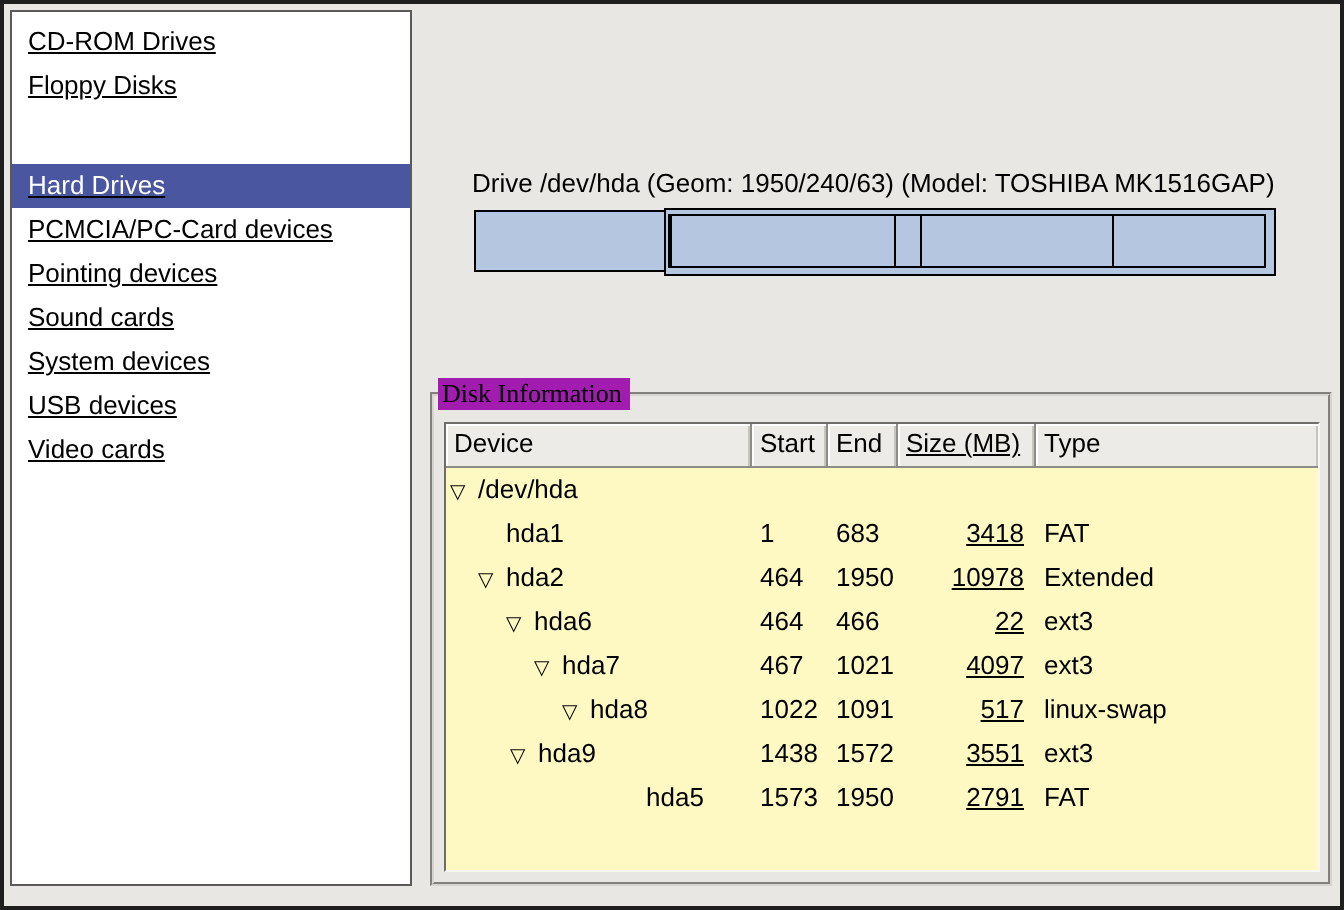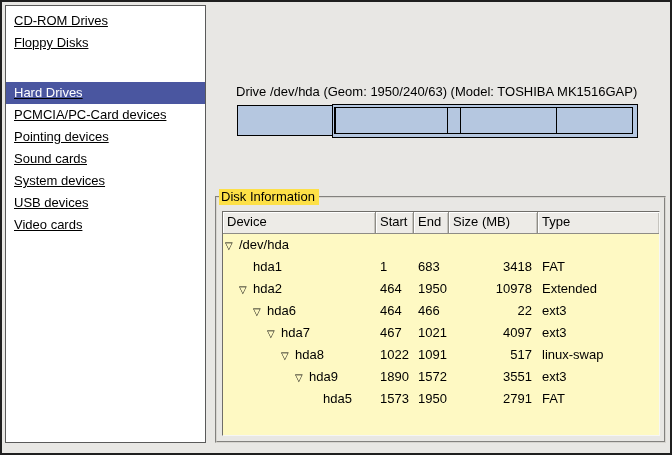--- a/index.html
+++ b/index.html
@@ -26,40 +26,40 @@
   .seg-inner{position:absolute;left:1px;right:1px;top:2px;bottom:3px;display:flex;}
   .seg{box-sizing:border-box;border:1px solid #000;height:100%;}
   .seg + .seg{margin-left:-1px;}
 
   
   .frame{
     position:absolute;left:213px;top:194px;width:451px;height:247px;
     box-sizing:border-box;border:2px groove #d6d4cf;
   }
   .frame-label{
-    position:absolute;top:-9px;left:2px;background:#fde047;
-    padding:0 4px 0 2px;line-height:16px;white-space:nowrap;
+    position:absolute;top:-9px;left:2px;background:#a21caf;
+    padding:0 4px 0 2px;line-height:16px;white-space:nowrap;font-family:Liberation Serif, serif;
   }
   .table{
     position:absolute;left:5px;top:13px;right:4px;bottom:5px;
     background:#fef9c3;border:1px solid;border-color:#6f6d69 #f6f6f4 #f6f6f4 #6f6d69;
     overflow:hidden;
   }
   .thead{display:flex;height:21px;border-bottom:1px solid #8e8c86;}
   .th{
     box-sizing:border-box;background:#edebe7;line-height:20px;padding-left:4px;
     border-right:1px solid #8e8c86;
     box-shadow:inset 1px 1px 0 #ffffff, inset -1px 0 0 #c6c4be;
     white-space:nowrap;overflow:hidden;cursor:default;
   }
   .th:last-child{border-right:none;}
   .col-device{width:153px;}
   .col-start{width:38px;}
   .col-end{width:35px;}
-  .col-size{width:89px;}
+  .col-size{width:69px;text-decoration:underline;}
   .col-type{flex:1;}
   .tr{display:flex;height:22px;line-height:22px;cursor:default;}
   .td{box-sizing:border-box;white-space:nowrap;overflow:hidden;}
   .td.col-start,.td.col-end,.td.col-type{padding-left:4px;}
   .td.col-size{text-align:right;padding-right:6px;}
   .exp{display:inline-block;width:14px;font-size:10px;text-align:left;}
 </style>
 </head>
 <body>
 
@@ -139,22 +139,22 @@
             <div class="td col-type">ext3</div>
           </div>
           <div class="tr">
             <div class="td col-device" style="padding-left: 58px;"><span class="exp">▽</span><span>hda8</span></div>
             <div class="td col-start">1022</div>
             <div class="td col-end">1091</div>
             <div class="td col-size">517</div>
             <div class="td col-type">linux-swap</div>
           </div>
           <div class="tr">
-            <div class="td col-device" style="padding-left: 72px;"><span class="exp">▽</span><span>hda9</span></div>
-            <div class="td col-start">1890</div>
+            <div class="td col-device" style="padding-left: 32px;"><span class="exp">▽</span><span>hda9</span></div>
+            <div class="td col-start">1438</div>
             <div class="td col-end">1572</div>
             <div class="td col-size">3551</div>
             <div class="td col-type">ext3</div>
           </div>
           <div class="tr">
             <div class="td col-device" style="padding-left: 86px;"><span class="exp"></span><span>hda5</span></div>
             <div class="td col-start">1573</div>
             <div class="td col-end">1950</div>
             <div class="td col-size">2791</div>
             <div class="td col-type">FAT</div>

